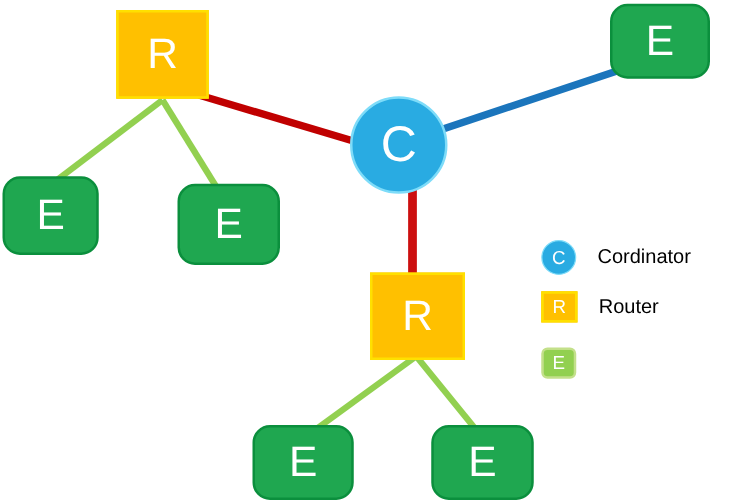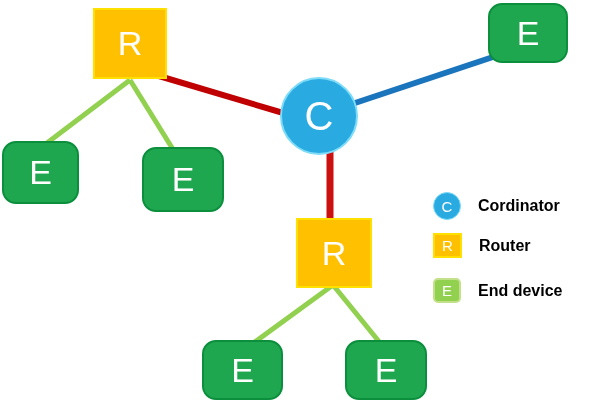--- a/index.html
+++ b/index.html
@@ -57,21 +57,20 @@
     flex: 0 0 auto;
   }
   .legend-c { width: 28px; height: 28px; background: #29ABE2; border: 1px solid #7EDCF9; border-radius: 50%; }
   .legend-r { width: 29px; height: 25px; background: #FFC000; border: 2px solid #FFE000; }
   .legend-e { width: 28px; height: 25px; background: #92D050; border: 2px solid #C3E08A; border-radius: 5px; }
   .legend-label {
     margin-left: 17px;
     color: #000000;
     font-size: 16px;
     white-space: nowrap;
-    font-weight: bold;
   }
 </style>
 </head>
 <body>
 
 <div class="canvas">
 
   <svg class="edges-layer" width="600" height="403" viewBox="0 0 600 403" xmlns="http://www.w3.org/2000/svg">
     <line x1="130" y1="80" x2="43" y2="146" stroke-width="5" stroke="#92D050"></line>
     <line x1="130" y1="80" x2="174" y2="151" stroke-width="5" stroke="#92D050"></line>
@@ -121,17 +120,16 @@
       <span class="legend-label">Cordinator</span>
     </div>
 
     <div class="legend-item legend-item-2">
       <span class="legend-symbol legend-r">R</span>
       <span class="legend-label">Router</span>
     </div>
 
     <div class="legend-item legend-item-3">
       <span class="legend-symbol legend-e">E</span>
-      <span class="legend-label">End device</span>
     </div>
 
   </div>
 </div>
 
 </body></html>

